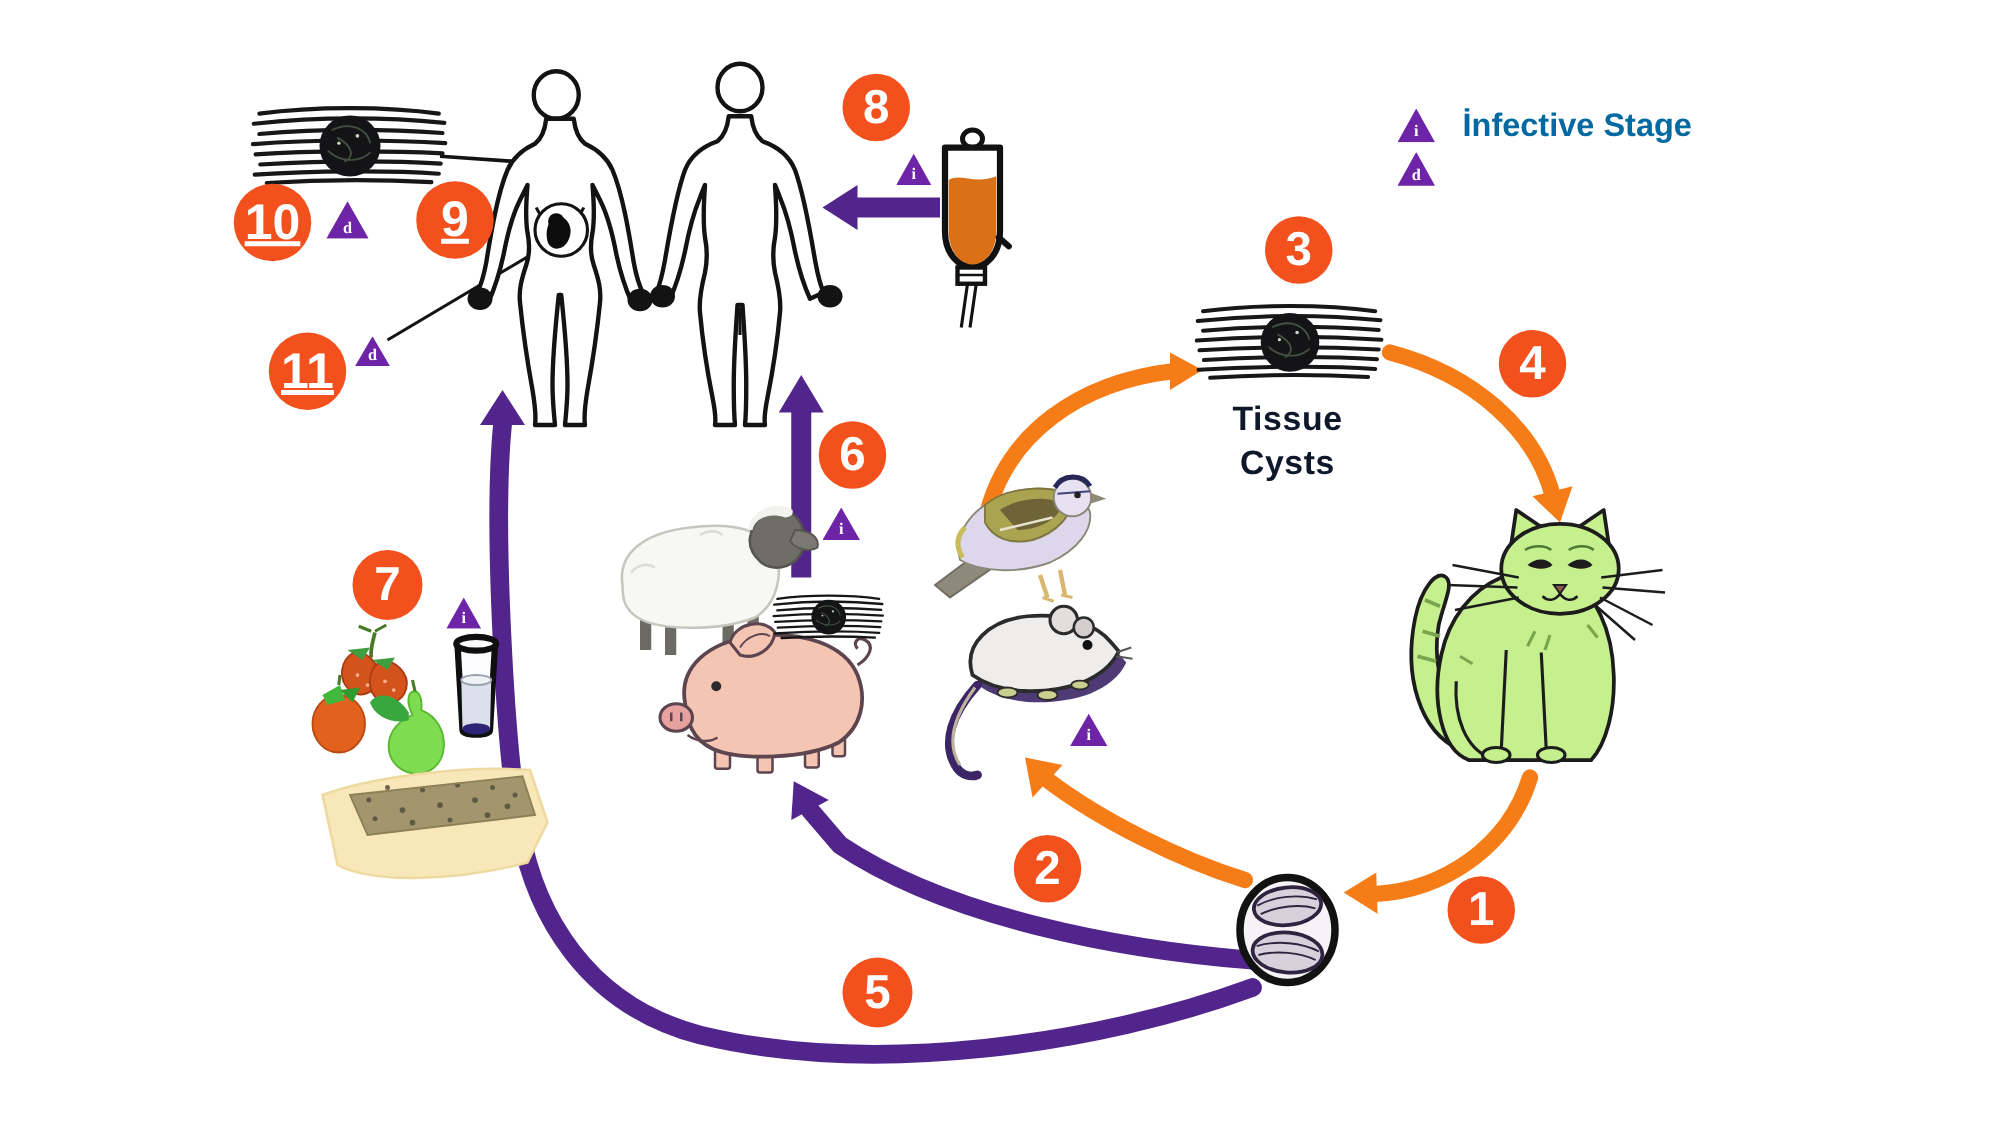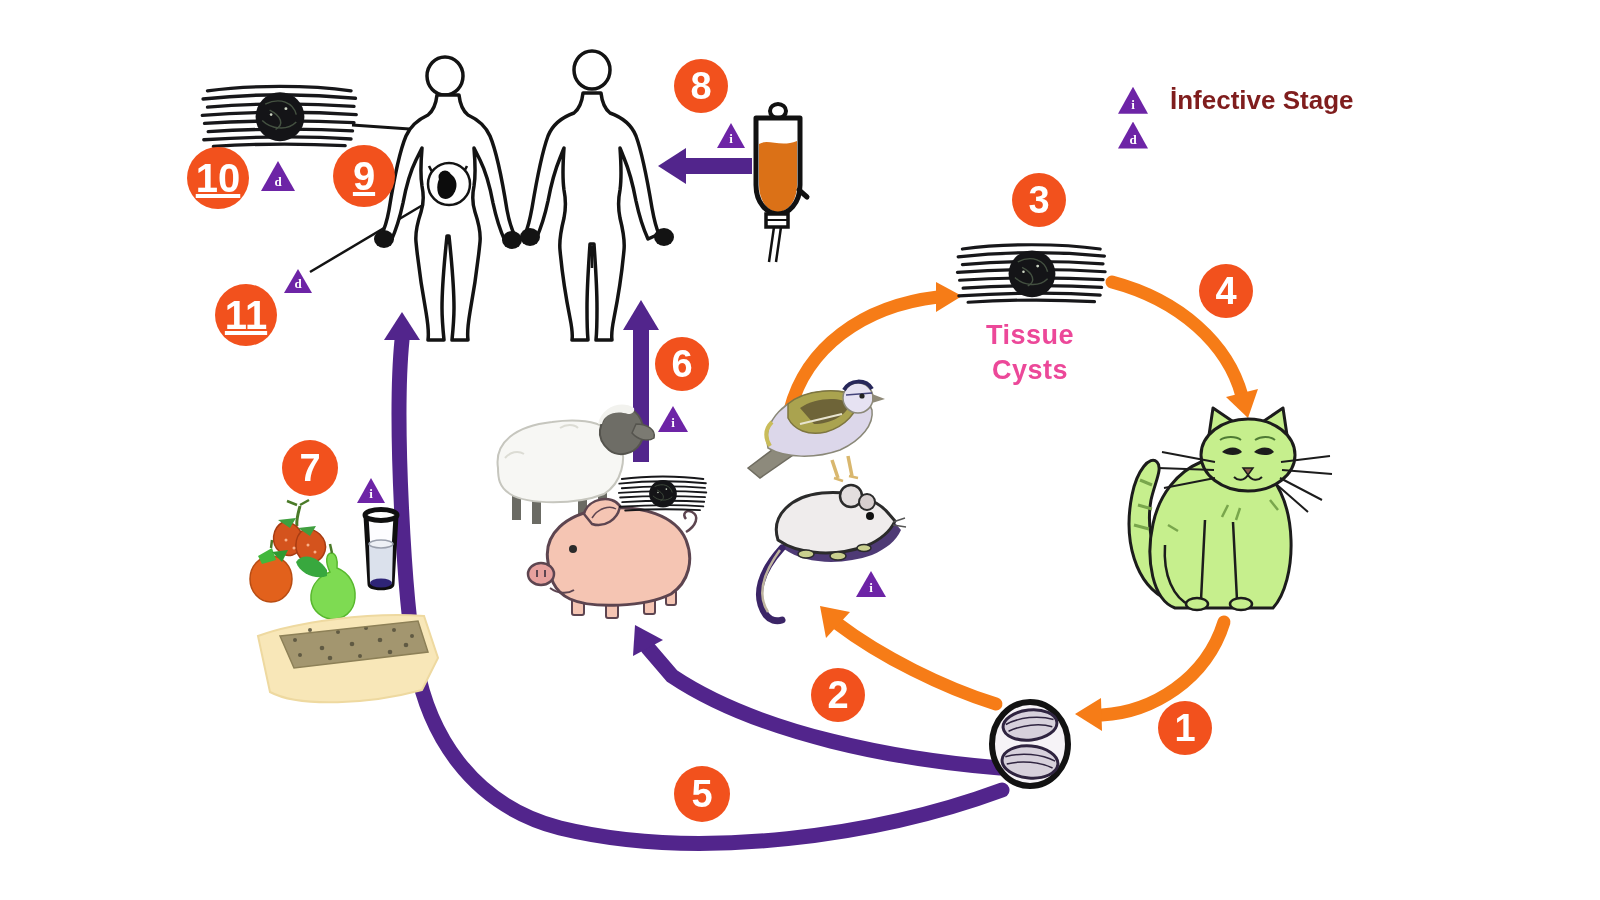--- a/index.html
+++ b/index.html
@@ -8,26 +8,26 @@
   #art{position:absolute;left:0;top:0;}
   .badge{position:absolute;border-radius:50%;background:#f2511d;color:#fff;
          display:flex;align-items:center;justify-content:center;
          font-weight:700;font-size:38px;line-height:1;}
   .badge.big{font-size:40px;text-decoration:underline;}
   .tri{position:absolute;background:#6d24a6;
        clip-path:polygon(50% 0,100% 100%,0 100%);
        display:flex;align-items:flex-end;justify-content:center;}
   .tri span{color:#fff;font-weight:700;font-size:13px;line-height:1;padding-bottom:3px;
             font-family:"Liberation Serif",serif;}
-  .dlabel{position:absolute;color:#ec4899;font-weight:700;font-size:27px;line-height:35px;
+  .dlabel{position:absolute;color:#0f172a;font-weight:700;font-size:27px;line-height:35px;
           text-align:center;white-space:pre-line;letter-spacing:0.5px;}
   #legend{position:absolute;left:1118px;top:86px;}
   .leg-row{display:flex;align-items:center;margin-bottom:7px;}
   .leg-tri{position:relative;width:30px;height:27px;flex:0 0 30px;}
-  .leg-label{margin-left:22px;color:#7f1d1d;font-weight:700;font-size:26px;line-height:1.1;}
+  .leg-label{margin-left:22px;color:#0369a1;font-weight:700;font-size:26px;line-height:1.1;}
 </style>
 </head>
 <body>
 
 <div id="stage">
 
 <svg id="art" width="1600" height="900" viewBox="0 0 1600 900">
 
   <g>
     <path d="M 790,410 C 806,348 862,306 938,297" fill="none" stroke="#f67c17" stroke-width="13" stroke-linecap="round"></path>
@@ -297,21 +297,21 @@
 <div class="badge" style="left:1158px;top:701px;width:54px;height:54px;">1</div>
 <div class="badge" style="left:811px;top:668px;width:54px;height:54px;">2</div>
 <div class="badge" style="left:1012px;top:173px;width:54px;height:54px;">3</div>
 <div class="badge" style="left:1199px;top:264px;width:54px;height:54px;">4</div>
 <div class="badge" style="left:674px;top:766px;width:56px;height:56px;">5</div>
 <div class="badge" style="left:655px;top:337px;width:54px;height:54px;">6</div>
 <div class="badge" style="left:282px;top:440px;width:56px;height:56px;">7</div>
 <div class="badge" style="left:674px;top:59px;width:54px;height:54px;">8</div>
 <div class="badge big" style="left:333px;top:145px;width:62px;height:62px;">9</div>
 <div class="badge big" style="left:187px;top:147px;width:62px;height:62px;">10</div>
-<div class="badge big" style="left:215px;top:284px;width:62px;height:62px;">11</div>
+<div class="badge big" style="left:215px;top:266px;width:62px;height:62px;">11</div>
 
 <div class="tri" style="left:261px;top:161px;width:34px;height:30px;">
       <span>d</span>
     </div>
 <div class="tri" style="left:284px;top:269px;width:28px;height:24px;">
       <span>d</span>
     </div>
 <div class="tri" style="left:717px;top:123px;width:28px;height:25px;">
       <span>i</span>
     </div>

